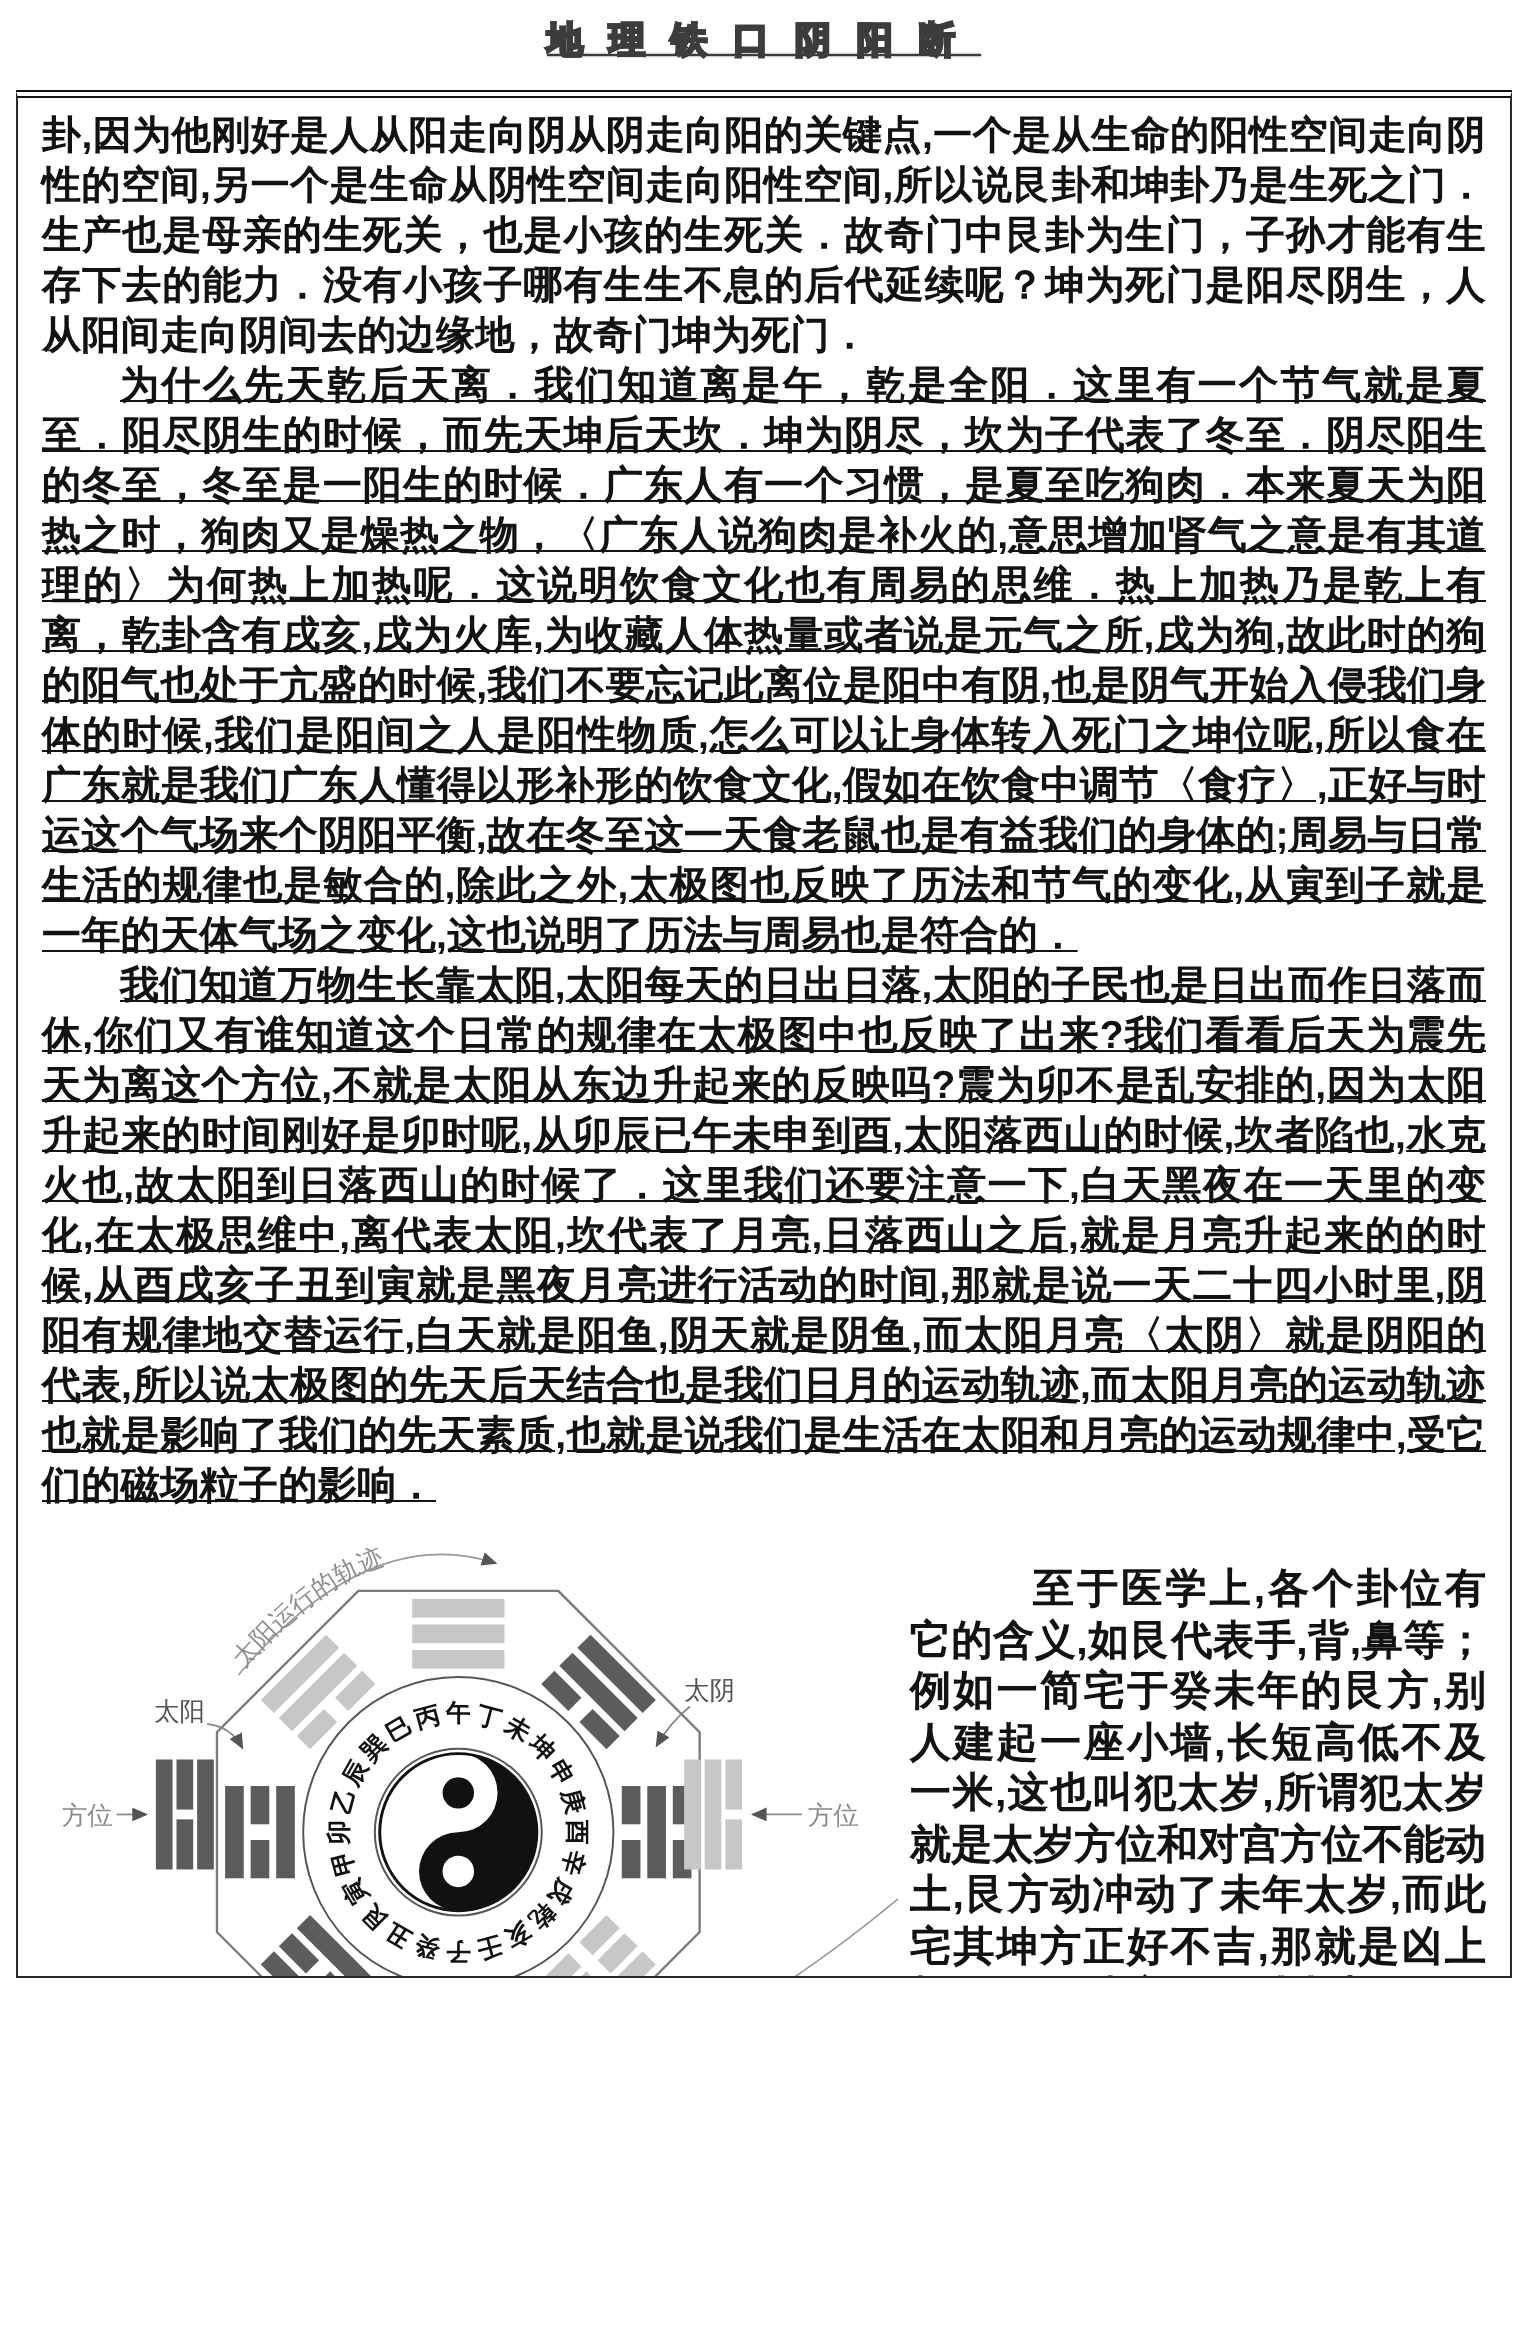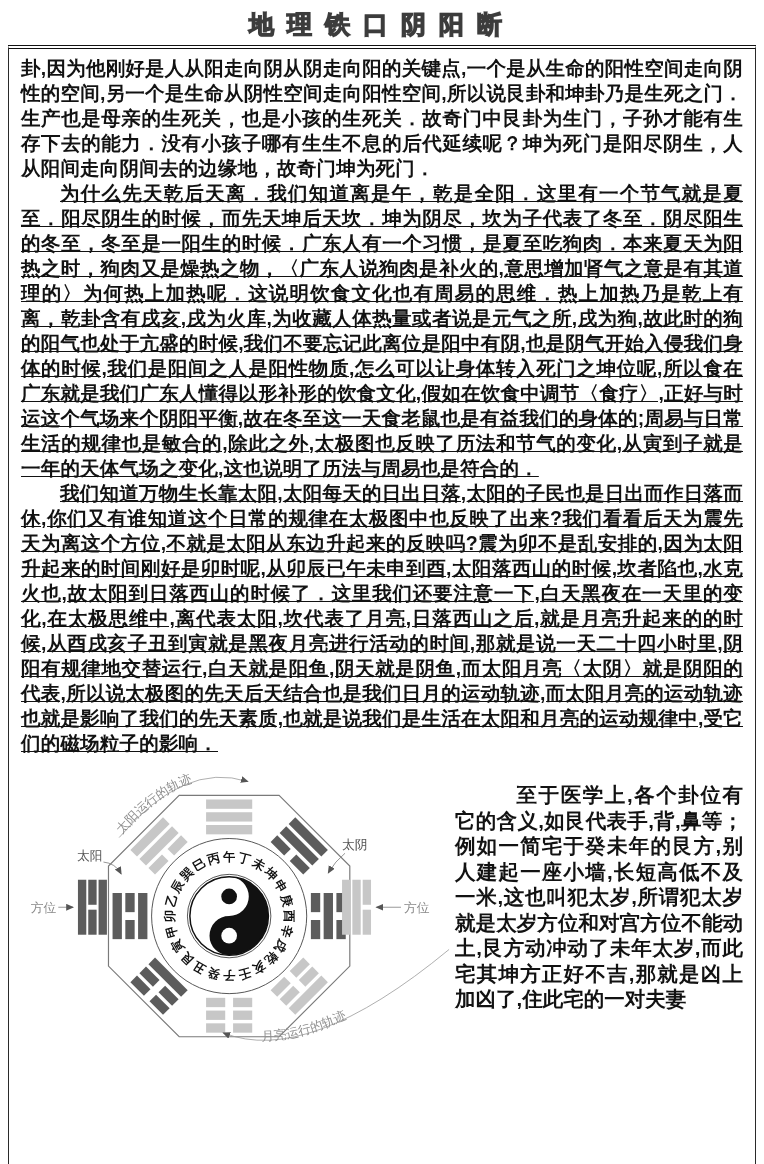--- a/index.html
+++ b/index.html
@@ -1,26 +1,26 @@
 <!DOCTYPE html>
 <html><head>
 <meta charset="utf-8">
 <style>
   html,body{margin:0;padding:0;background:#fff;}
   body{width:764px;height:1164px;font-family:"Liberation Sans",sans-serif;color:#121212;}
   .page{margin:3px 8px 0 8px;}
   .header{text-align:center;height:37px;padding-top:5px;}
   .title{
-    display:inline-block;font-size:25px;font-weight:700;letter-spacing:13px;
-    color:#ffffff;-webkit-text-stroke:1.2px #3c3c3c;text-shadow:0 0 1px #666;
+    display:inline-block;font-size:18px;font-weight:700;letter-spacing:13px;
+    color:#ffffff;-webkit-text-stroke:1.2px #3c3c3c;text-shadow:0 0 1px #666;text-decoration:underline;
   }
   .content{
     border-left:1px solid #2a2a2a;border-right:1px solid #2a2a2a;border-bottom:1px solid #2a2a2a;
     border-top:4px double #111;
-    height:1120px;box-sizing:border-box;padding:7px 12px 0 12px;overflow:hidden;
+    height:944px;box-sizing:border-box;padding:7px 12px 0 12px;overflow:hidden;
   }
   .body-text p{
     margin:0;font-size:19.5px;line-height:25px;text-align:justify;font-weight:600;
     letter-spacing:0.2px;
   }
   p.indent{text-indent:2em;text-decoration:underline;}
   p.indent3{text-indent:3em;}
   .figure-row{display:flex;margin-top:10px;}
   .figure{width:432px;flex:0 0 432px;}
   .side-col{flex:1;padding:16px 0 0 2px;}

